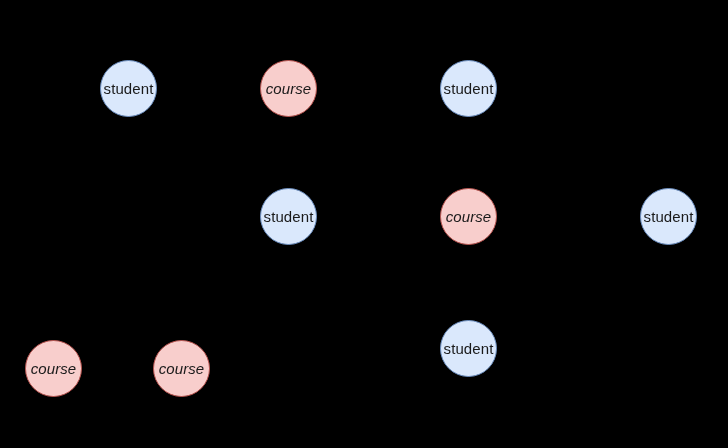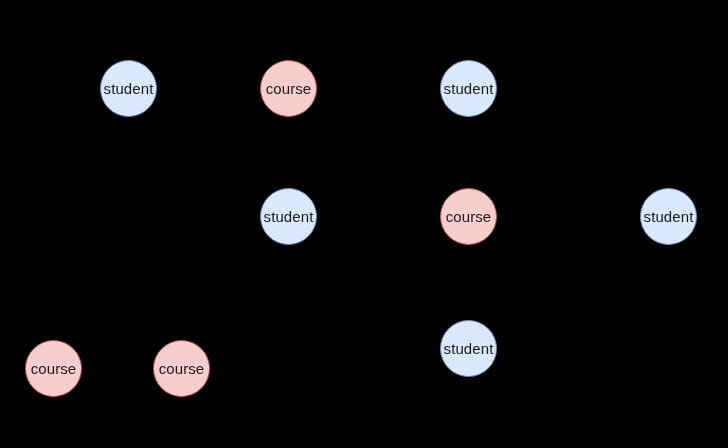--- a/index.html
+++ b/index.html
@@ -40,20 +40,21 @@
     white-space: nowrap;
     letter-spacing: 0.1px;
   }
   .node.type-student {
     background: #dae8fc;
     border-color: #6c8ebf;
   }
   .node.type-course {
     background: #f8cecc;
     border-color: #b85450;
+    font-style: italic;
   }
 </style>
 </head>
 <body>
 
 <div id="canvas" style="width: 728px; height: 448px; background: rgb(0, 0, 0);">
     <div class="node type-student" style="left: 100px; top: 60px; width: 57px; height: 57px; background: rgb(218, 232, 252); border-color: rgb(108, 142, 191);">
       <span class="node-label" style="color: rgb(26, 26, 26);">student</span>
     </div>
     <div class="node type-course" style="left: 260px; top: 60px; width: 57px; height: 57px; background: rgb(248, 206, 204); border-color: rgb(184, 84, 80);">

